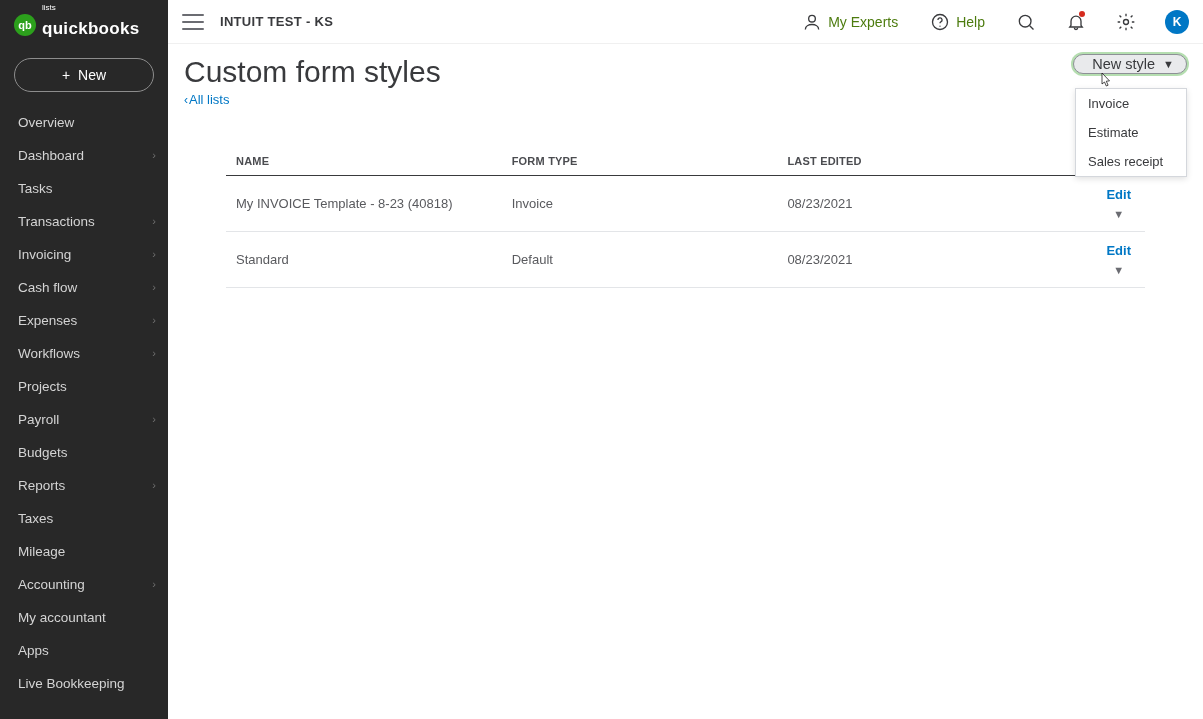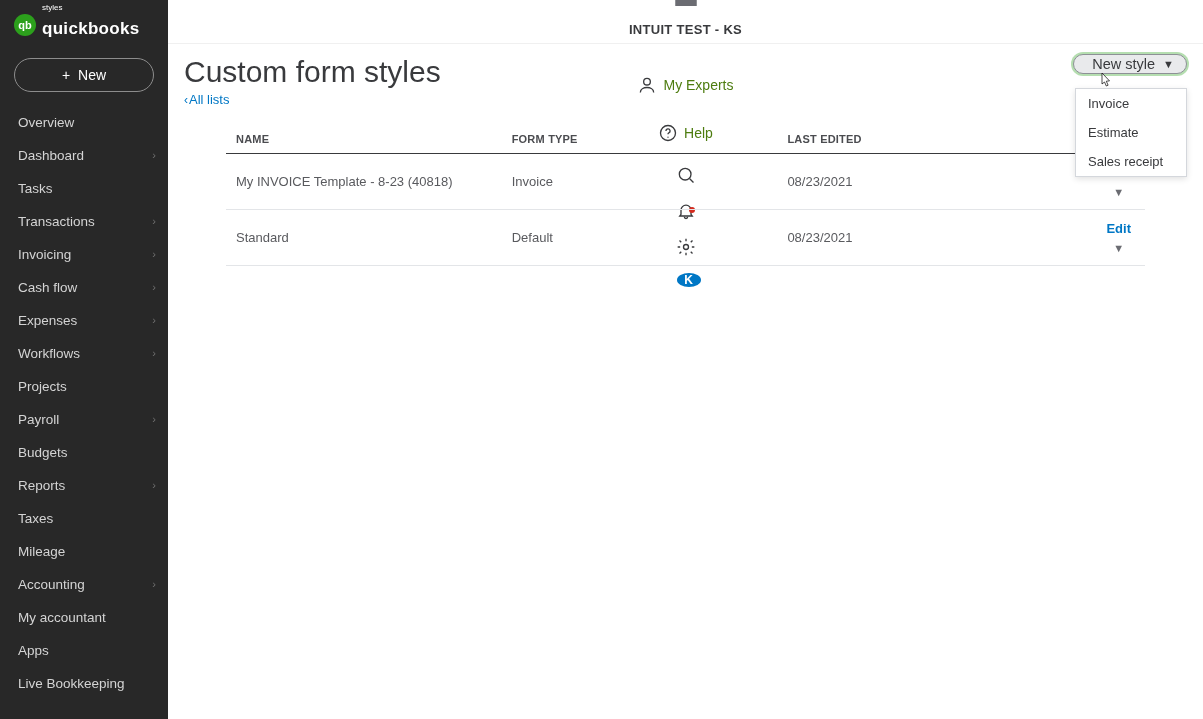--- a/index.html
+++ b/index.html
@@ -14,21 +14,21 @@
   .logo-sup { color: #fff; font-size: 8px; line-height: 1; position: relative; top: -8px; }
   .new-btn { margin: 4px 14px 14px 14px; border: 1.5px solid #8d8d8d; color: #fff; background: transparent; border-radius: 20px; height: 34px; display: flex; align-items: center; justify-content: center; gap: 8px; cursor: pointer; font-size: 14px; font-weight: 500; }
   .new-plus { font-size: 14px; line-height: 1; }
   .nav { list-style: none; display: flex; flex-direction: column; padding-bottom: 8px; overflow-y: auto; }
   .nav::-webkit-scrollbar { width: 0; }
   .nav-item { display: flex; align-items: center; justify-content: space-between; padding: 0 12px 0 18px; height: 33px; color: #d4d4d4; font-size: 13.5px; cursor: pointer; }
   .nav-item .chev { color: #6f6f6f; font-size: 11px; }
 
   
   .main { flex: 1; display: flex; flex-direction: column; position: relative; }
-  .header { height: 44px; border-bottom: 1px solid #f0f0f0; display: flex; align-items: center; padding: 0 14px; gap: 16px; flex-direction: column; }
+  .header { height: 44px; border-bottom: 1px solid #f0f0f0; display: flex; align-items: center; padding: 0 14px; gap: 16px; }
   .hamburger { width: 22px; height: 16px; display: flex; flex-direction: column; justify-content: space-between; cursor: pointer; }
   .hamburger span { display: block; height: 2px; background: #6b6c72; border-radius: 1px; }
   .company { font-size: 13px; font-weight: 700; color: #393a3d; letter-spacing: 0.3px; }
   .header-spacer { flex: 1; }
   .hbtn { display: flex; align-items: center; gap: 6px; color: #4d7c0f; font-size: 14px; cursor: pointer; padding: 6px 8px; }
   .hbtn svg { width: 20px; height: 20px; stroke: #393a3d; fill: none; stroke-width: 1.6; }
   .icon-btn { width: 34px; height: 34px; display: flex; align-items: center; justify-content: center; cursor: pointer; position: relative; }
   .icon-btn svg { width: 20px; height: 20px; stroke: #393a3d; fill: none; stroke-width: 1.6; }
   .notif-dot { position: absolute; top: 6px; right: 8px; width: 6px; height: 6px; background: #d52b1e; border-radius: 50%; }
   .avatar { width: 24px; height: 24px; border-radius: 50%; background: #0077c5; color: #fff; font-size: 12px; font-weight: 700; display: flex; align-items: center; justify-content: center; margin-left: 6px; }
@@ -37,21 +37,21 @@
   .page-title { font-size: 30px; font-weight: 400; color: #393a3d; line-height: 1.2; }
   .all-lists { color: #0077c5; font-size: 13px; text-decoration: none; display: inline-flex; align-items: center; gap: 1px; margin-top: 2px; cursor: pointer; }
   .all-lists .caret { font-size: 12px; }
 
   .new-style-btn { position: absolute; top: 10px; right: 16px; height: 20px; padding: 0 12px 0 18px; border: 1.5px solid #8d9096; background: #e9eaec; color: #393a3d; border-radius: 20px; display: flex; align-items: center; gap: 8px; font-size: 14.5px; cursor: pointer; box-shadow: 0 0 0 2px rgba(44,160,28,0.35); }
   .new-style-btn .dd-chev { font-size: 11px; }
 
   .dropdown { position: absolute; top: 44px; right: 16px; width: 112px; background: #fff; border: 1px solid #d4d7dc; box-shadow: 0 2px 6px rgba(0,0,0,0.12); z-index: 10; }
   .dropdown-item { padding: 7px 12px; font-size: 13px; color: #393a3d; cursor: pointer; }
 
-  .table-wrap { margin: 18px 42px 0 42px; }
+  .table-wrap { margin: 40px 42px 0 42px; }
   table { width: 100%; border-collapse: collapse; }
   th { text-align: left; font-size: 11px; font-weight: 700; color: #4b4c50; letter-spacing: 0.2px; padding: 8px 10px 8px 10px; border-bottom: 1.5px solid #393a3d; }
   td { font-size: 13px; color: #595a5e; padding: 11px 10px; border-bottom: 1px solid #e3e5e8; }
   .col-name { width: 30%; }
   .col-type { width: 30%; }
   .col-date { width: 28%; }
   .col-act  { width: 12%; text-align: right; }
   .edit-link { color: #0077c5; font-weight: 600; font-size: 13px; cursor: pointer; display: inline-flex; align-items: center; gap: 6px; padding-right: 4px; flex-direction: column; }
   .edit-link .dd-chev { color: #6b6c72; font-size: 11px; }
 
@@ -59,21 +59,21 @@
 </style>
 </head>
 <body>
 
 <div class="app">
 
   <aside class="sidebar">
     <div class="logo-wrap">
       <div class="logo-circle">qb</div>
       <div>
-        <div class="logo-sup">styles</div>
+        <div class="logo-sup">lists</div>
         <div class="logo-text">quickbooks</div>
       </div>
     </div>
     <button class="new-btn">
       <span class="new-plus">+</span>
       <span>New</span>
     </button>
     <ul class="nav" id="nav">
         <li class="nav-item">
           <span>Overview</span>

